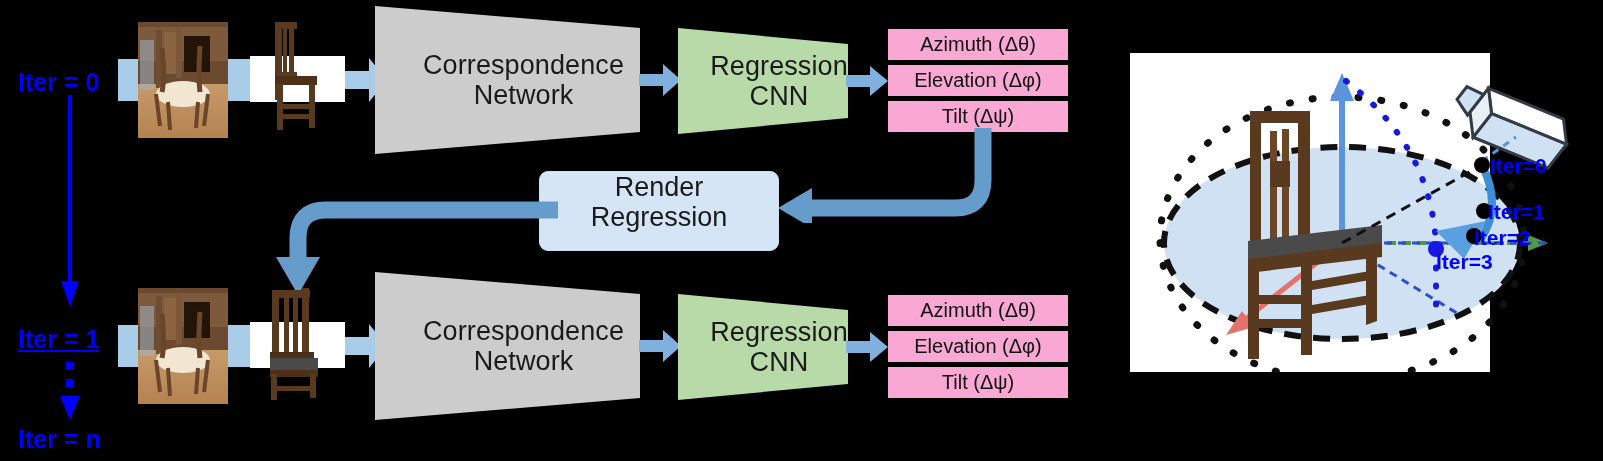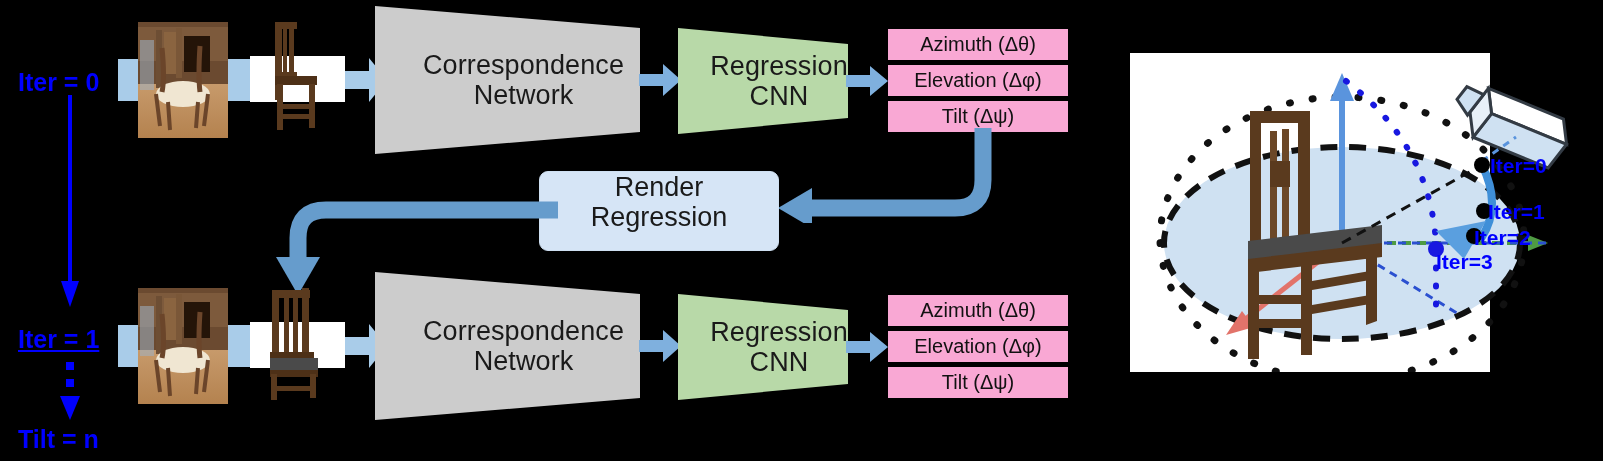--- a/index.html
+++ b/index.html
@@ -37,21 +37,21 @@
 </svg>
 
 <div class="abs iter-label" style="left:18px;top:325px;text-decoration:underline;">Iter = 1</div>
 
 <svg class="abs" style="left:58px;top:362px;" width="24" height="62" viewBox="0 0 24 62">
   <rect x="8" y="0" width="8" height="8" fill="#0000ff"></rect>
   <rect x="8" y="17" width="8" height="8" fill="#0000ff"></rect>
   <polygon points="12,58 2,34 22,34" fill="#0000ff"></polygon>
 </svg>
 
-<div class="abs iter-label" style="left:18px;top:425px;">Tilt = n</div>
+<div class="abs iter-label" style="left:18px;top:425px;">Iter = n</div>
 
 <div class="abs connector" style="left:118px;top:59px;width:22px;height:42px;"></div>
 
 <svg class="abs" style="left:138px;top:22px;" width="90" height="116" viewBox="0 0 90 116">
   <defs>
     <linearGradient id="floor0" x1="0" y1="0" x2="0" y2="1">
       <stop offset="0" stop-color="#c79a6b"></stop>
         <stop offset="1" stop-color="#b4824f"></stop>
     </linearGradient>
   </defs>

